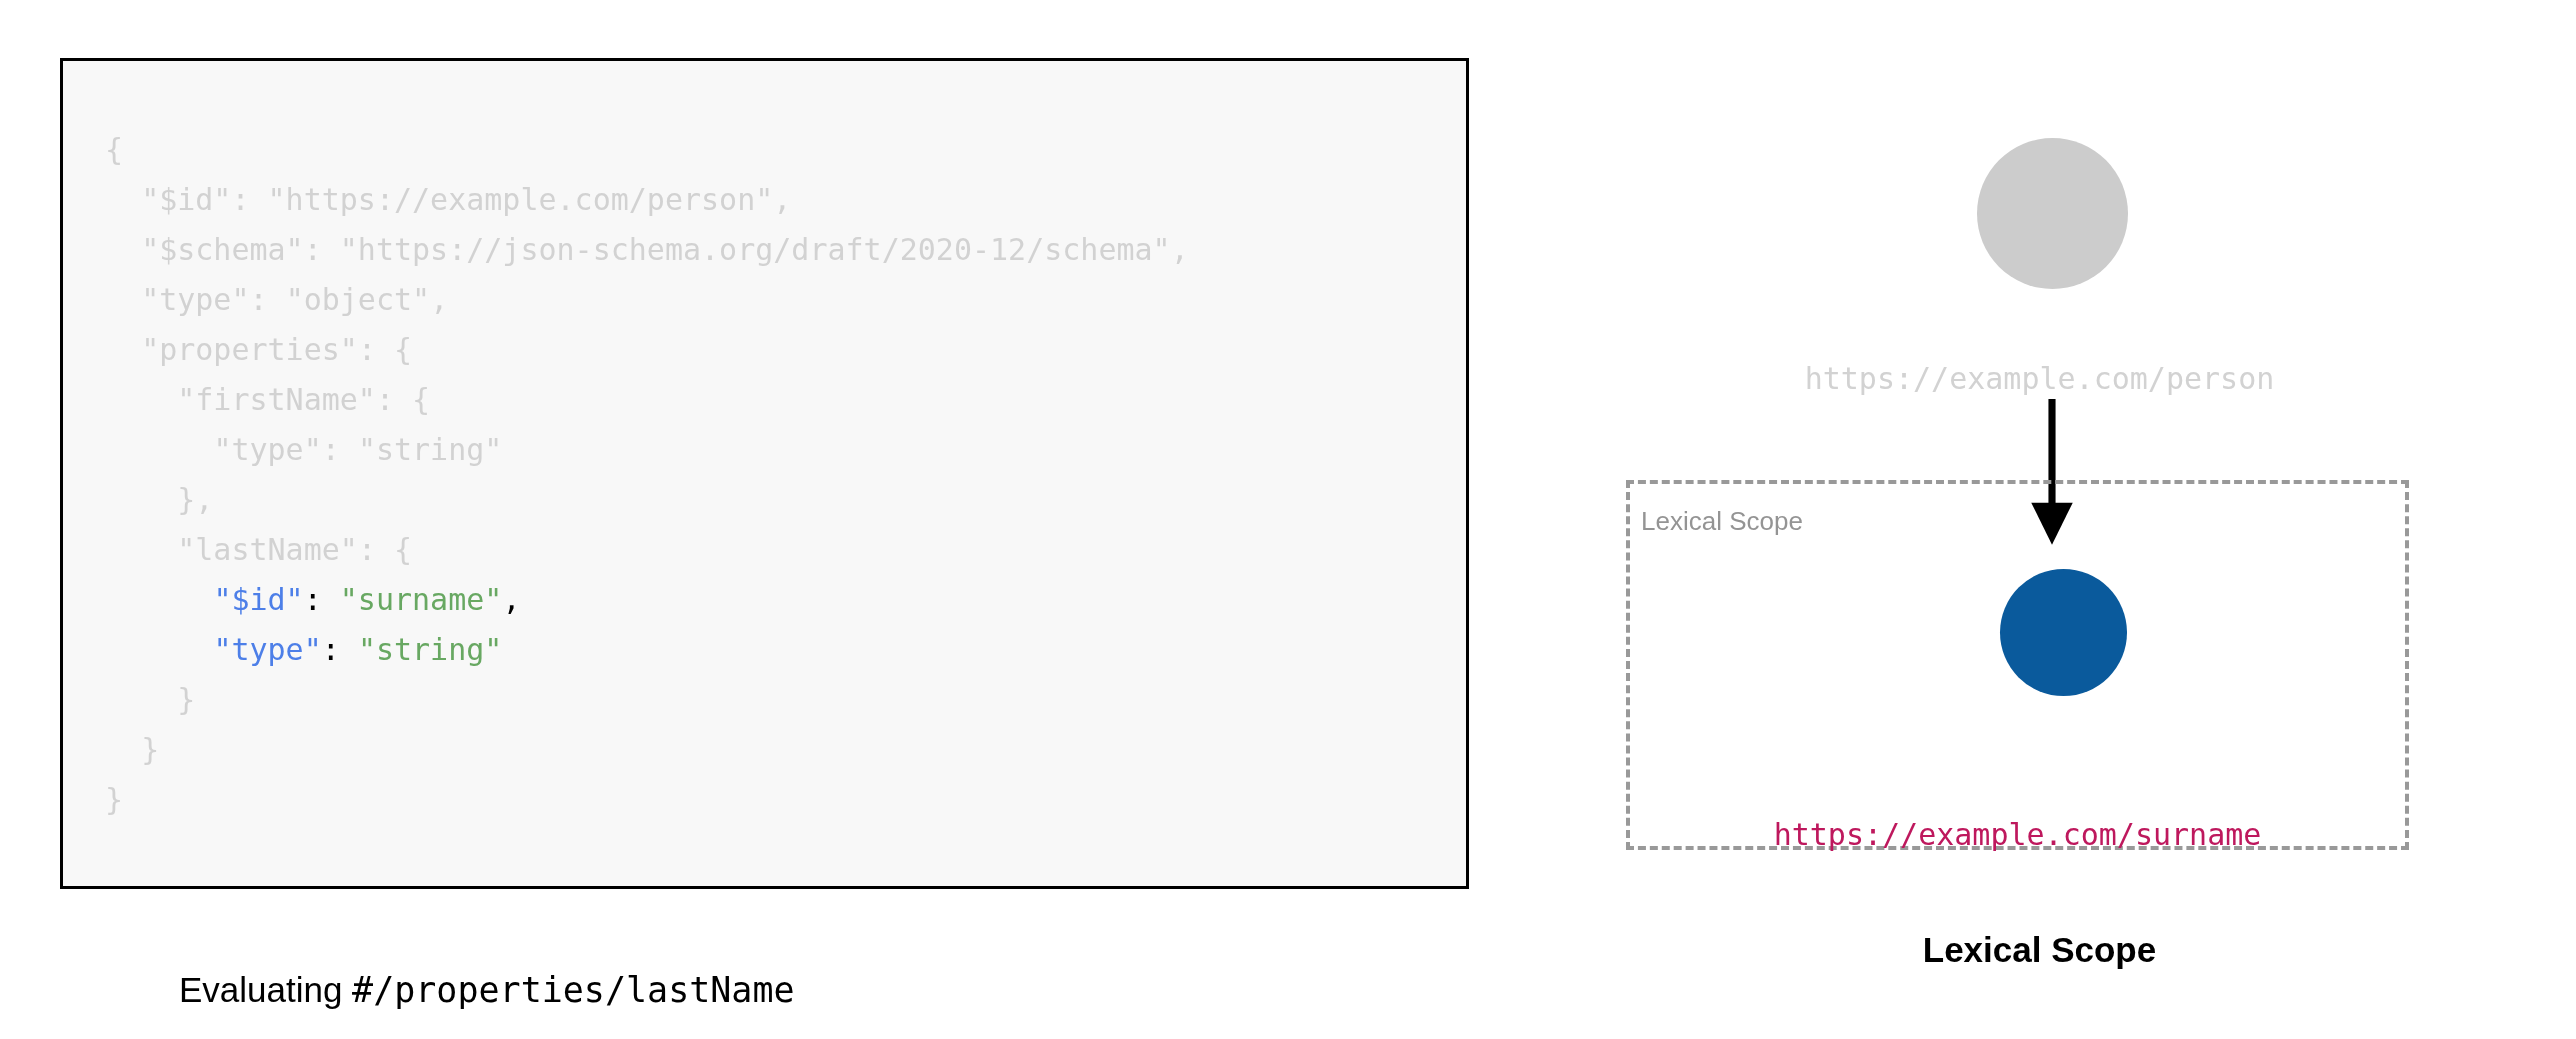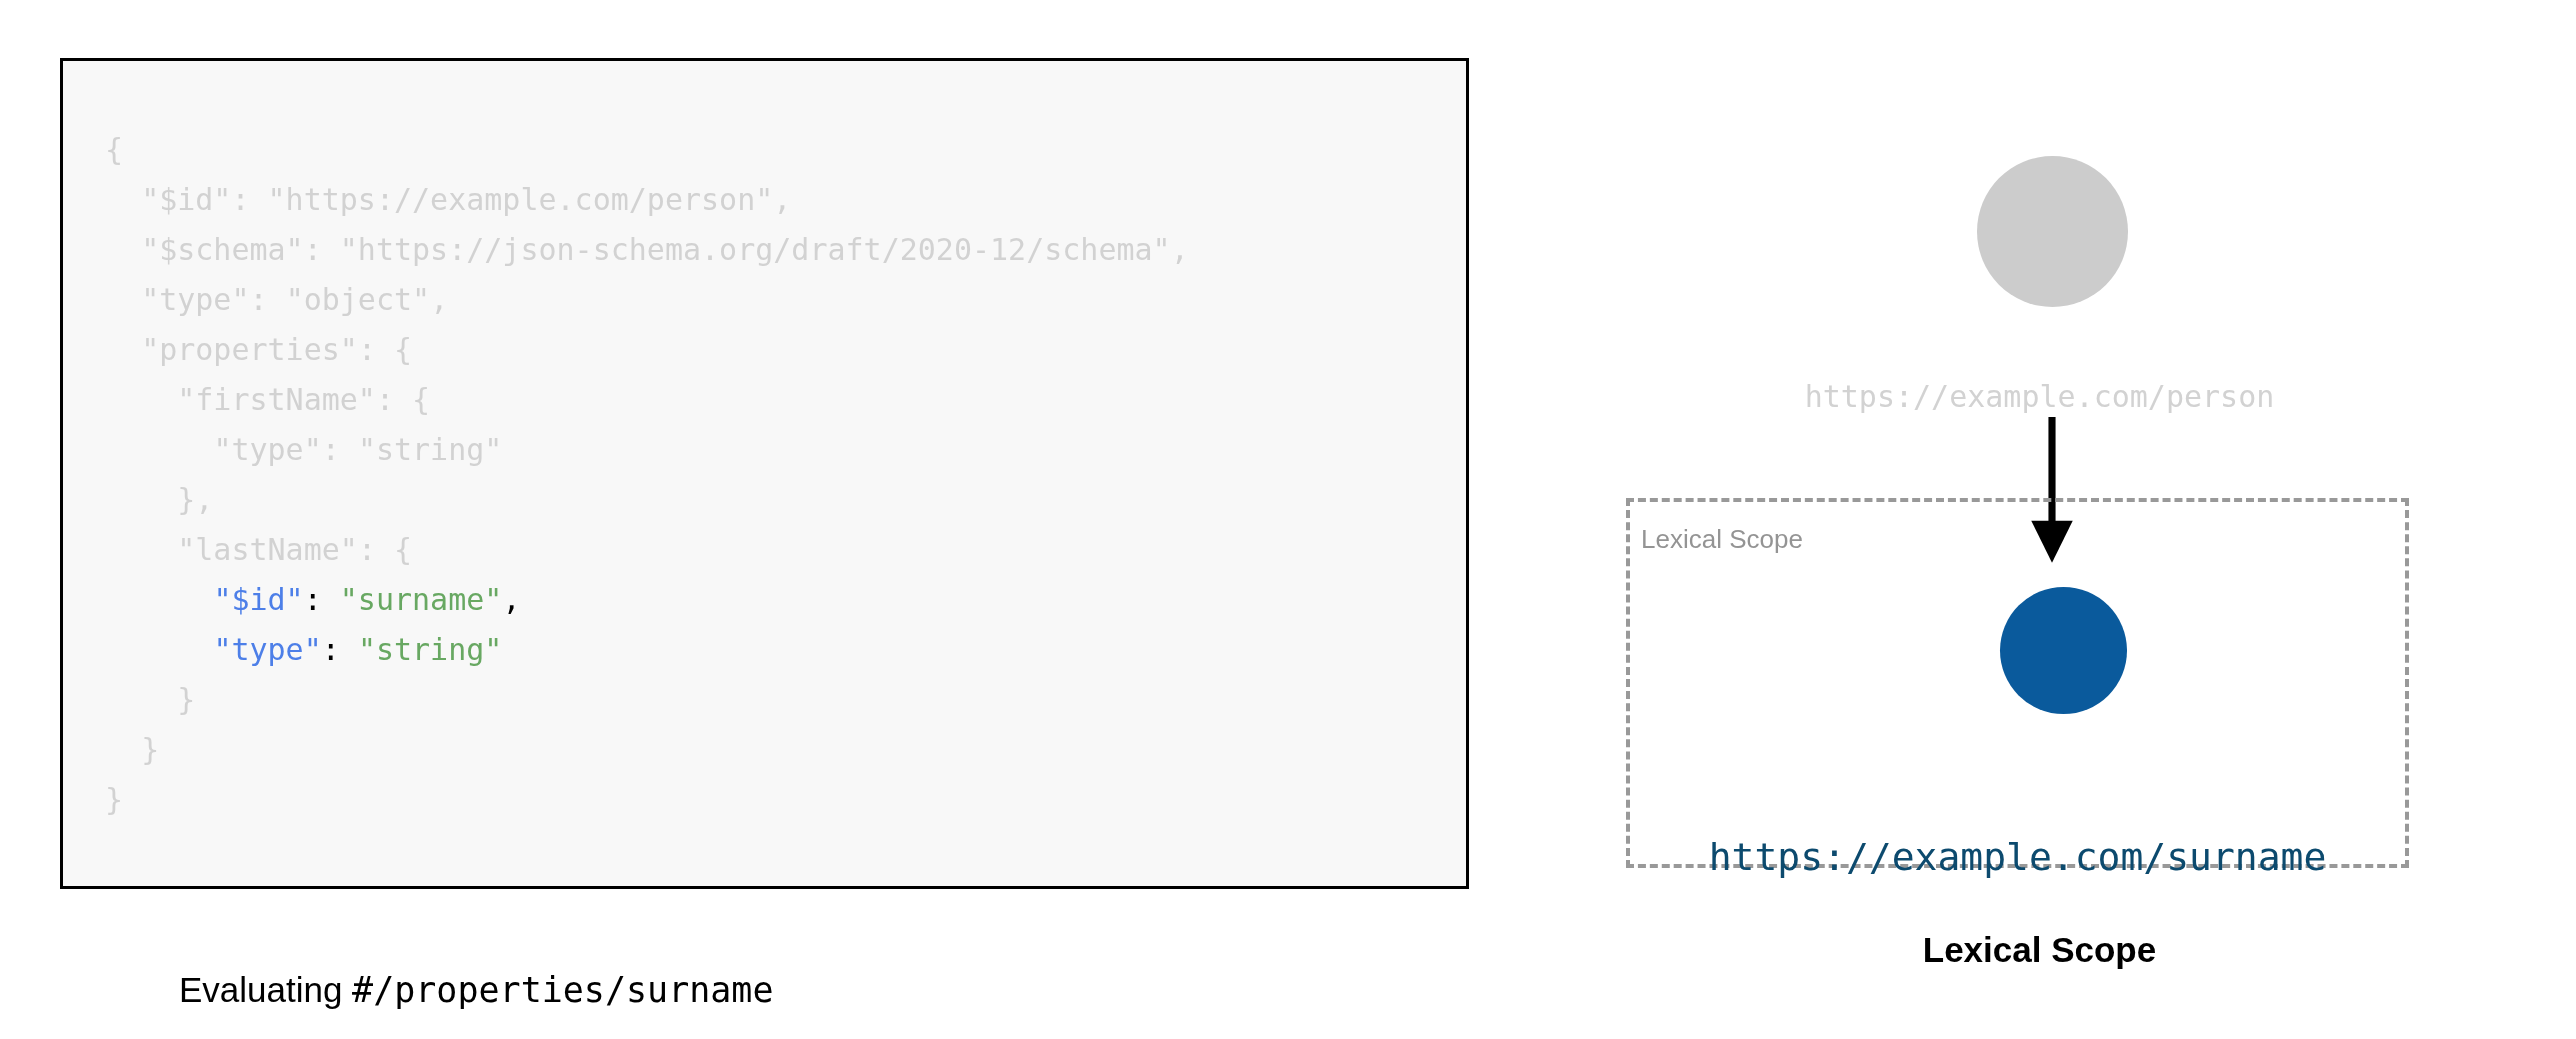--- a/index.html
+++ b/index.html
@@ -54,21 +54,21 @@
   }
   #left-caption .cap-mono {
     font-family: "DejaVu Sans Mono", "Liberation Mono", monospace;
     font-weight: normal;
   }
 
   
   #diagram-panel {
     position: absolute;
     left: 1559px;
-    top: 74px;
+    top: 56px;
     width: 961px;
     height: 831px;
   }
 
   
   #node-parent {
     position: absolute;
     left: 418px;
     top: 82px;
     width: 151px;
@@ -129,22 +129,22 @@
     border-radius: 50%;
     background: #0a5a9c;
   }
   #node-scoped-label {
     position: absolute;
     left: 67px;
     top: 761px;
     width: 783px;
     text-align: center;
     font-family: "DejaVu Sans Mono", "Liberation Mono", monospace;
-    font-size: 38px;
-    color: #0c4a6e;
+    font-size: 30px;
+    color: #be185d;
     white-space: pre;
   }
 
   
   #right-caption {
     position: absolute;
     left: 1559px;
     top: 930px;
     width: 961px;
     text-align: center;
@@ -171,21 +171,21 @@
 <span class="code-line"><span>    </span><span style="color: rgb(210, 210, 210);">},</span></span>
 <span class="code-line"><span>    </span><span style="color: rgb(210, 210, 210);">"lastName"</span><span style="color: rgb(210, 210, 210);">: {</span></span>
 <span class="code-line"><span>      </span><span style="color: rgb(77, 127, 232);">"$id"</span><span style="color: rgb(0, 0, 0);">: </span><span style="color: rgb(104, 168, 98);">"surname"</span><span style="color: rgb(0, 0, 0);">,</span></span>
 <span class="code-line"><span>      </span><span style="color: rgb(77, 127, 232);">"type"</span><span style="color: rgb(0, 0, 0);">: </span><span style="color: rgb(104, 168, 98);">"string"</span></span>
 <span class="code-line"><span>    </span><span style="color: rgb(210, 210, 210);">}</span></span>
 <span class="code-line"><span>  </span><span style="color: rgb(210, 210, 210);">}</span></span>
 <span class="code-line"><span></span><span style="color: rgb(210, 210, 210);">}</span></span></pre>
   </div>
 
   <div id="left-caption">
-    <span class="cap-strong">Evaluating </span><span class="cap-mono">#/properties/surname</span>
+    <span class="cap-strong">Evaluating </span><span class="cap-mono">#/properties/lastName</span>
   </div>
 
   <div id="diagram-panel">
 
     <div id="node-parent"></div>
     <div id="node-parent-label">https://example.com/person</div>
 
     <svg id="arrow-svg" viewBox="0 0 160 230" xmlns="http://www.w3.org/2000/svg">
       <line x1="80" y1="0" x2="80" y2="178" stroke="#000000" stroke-width="11"></line>
       <polygon points="80,225 48,160 112,160" fill="#000000"></polygon>

